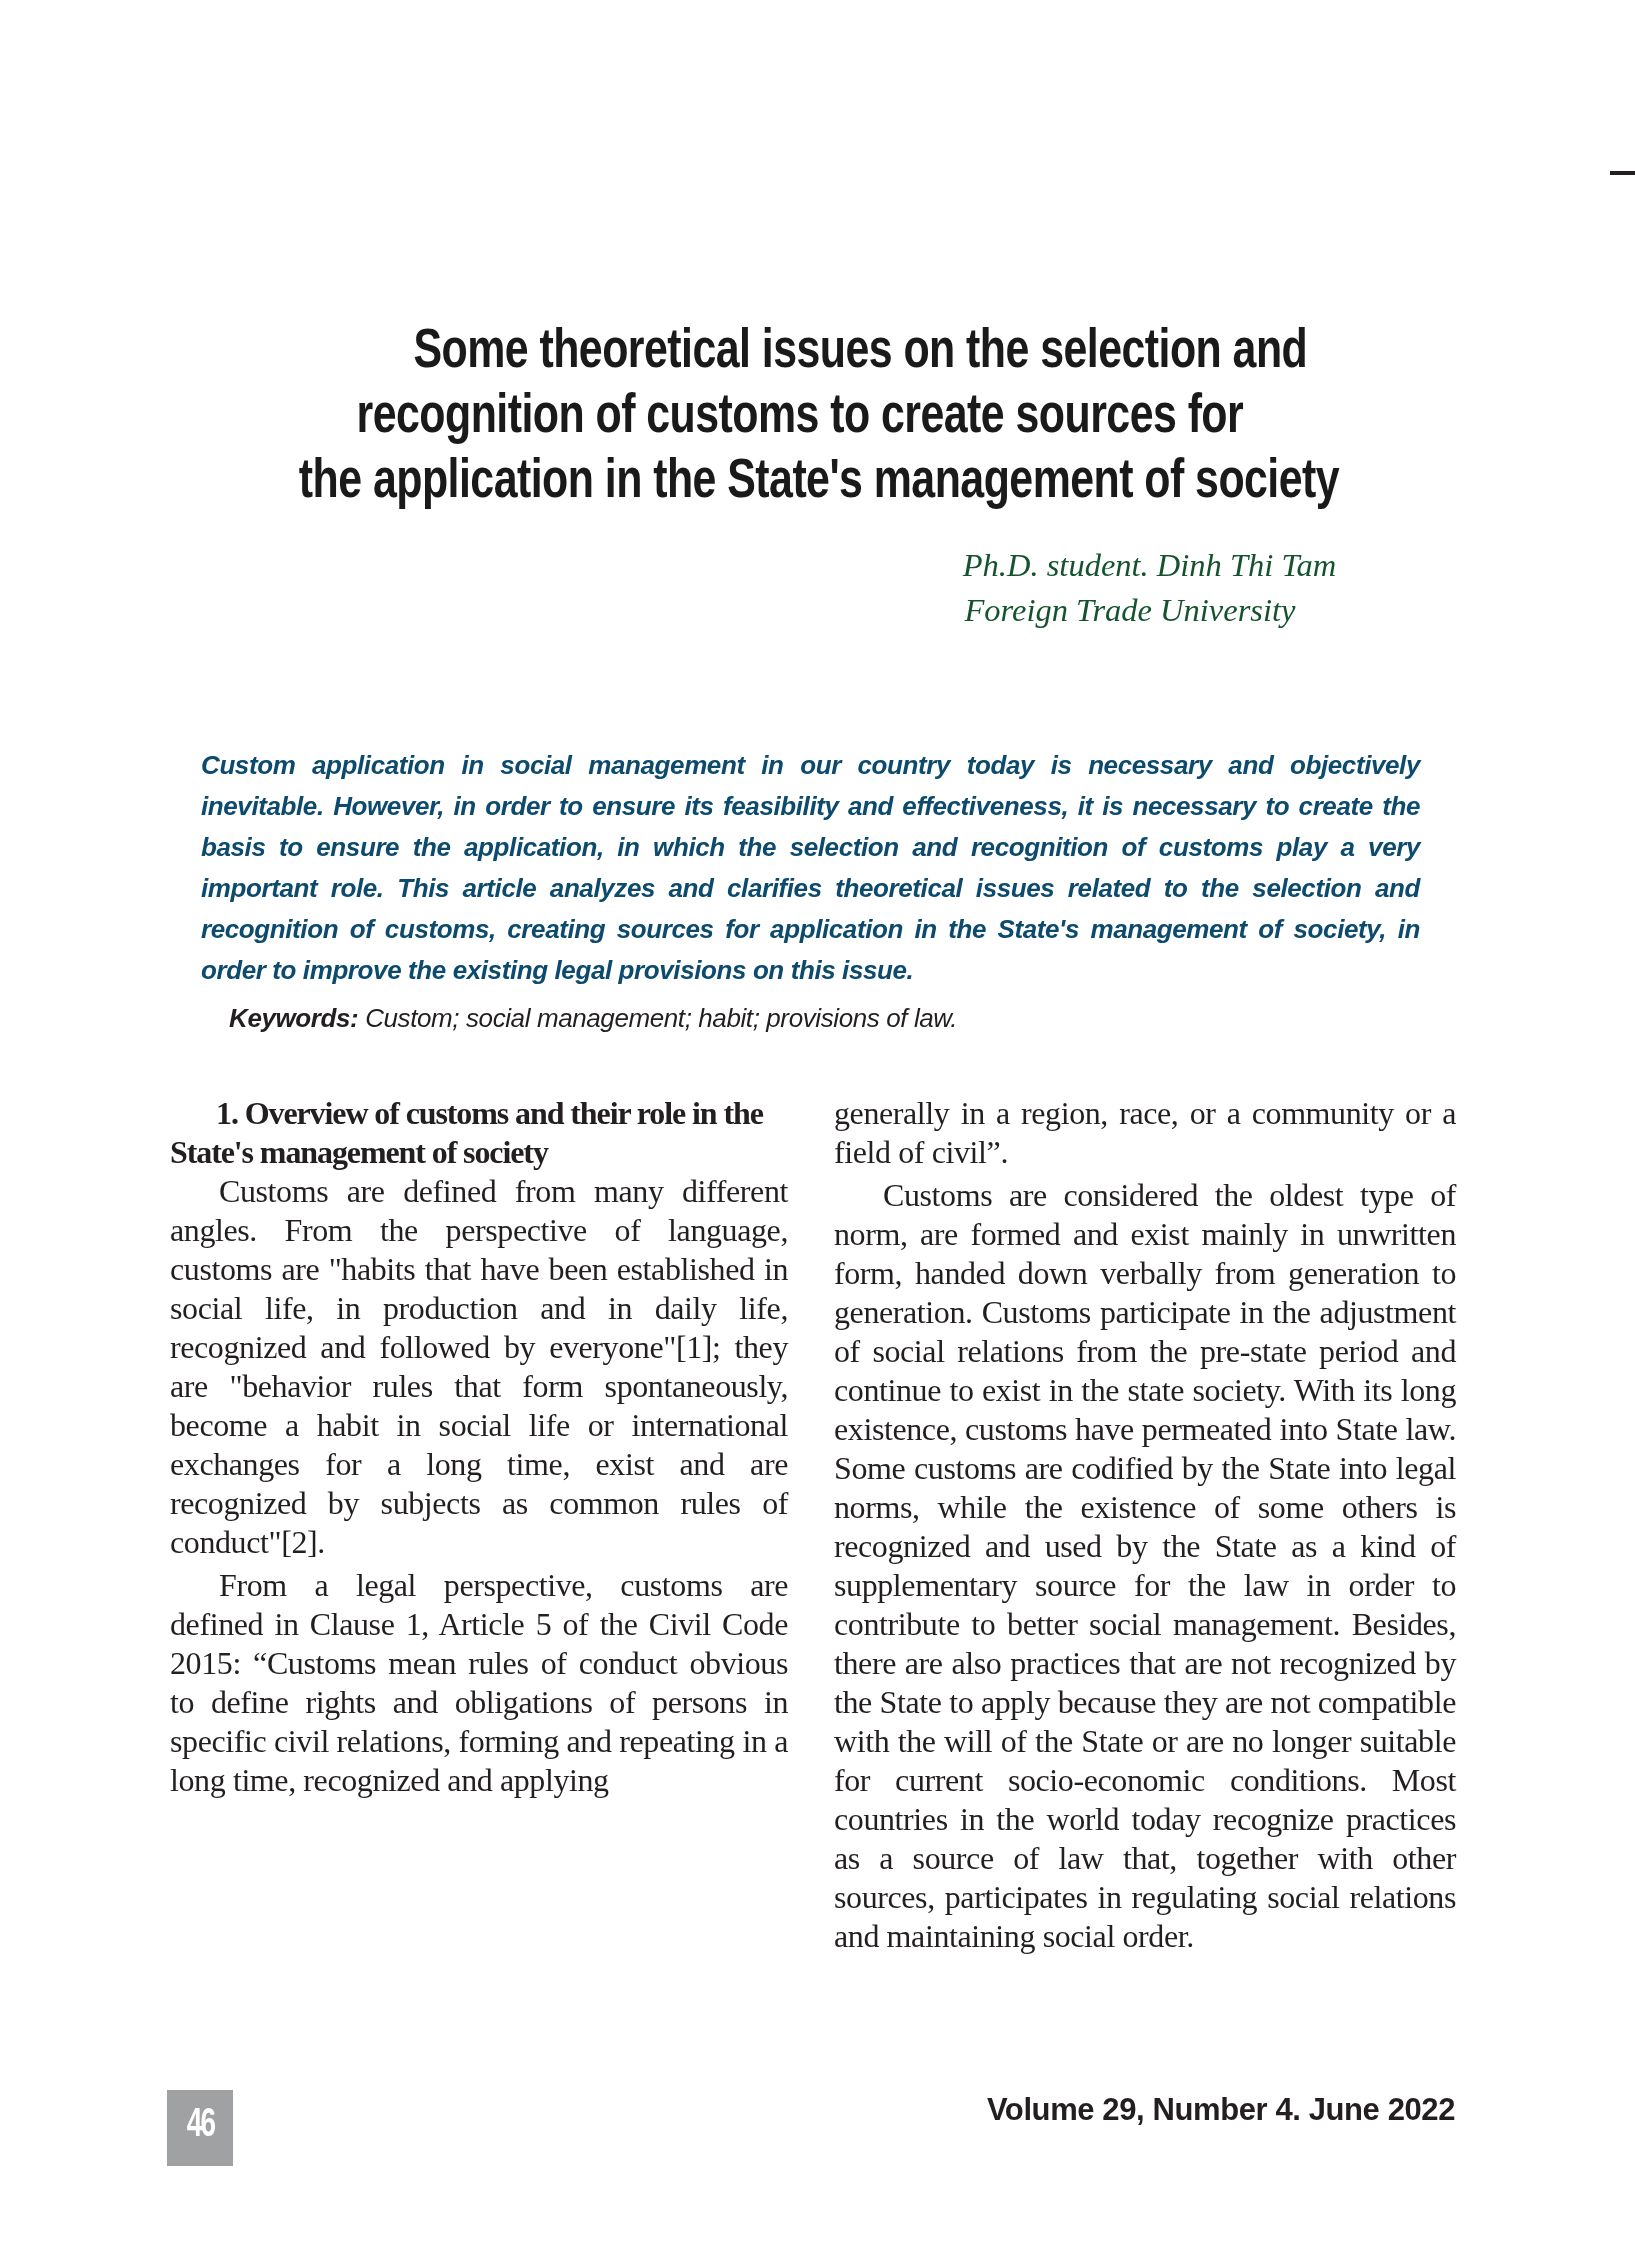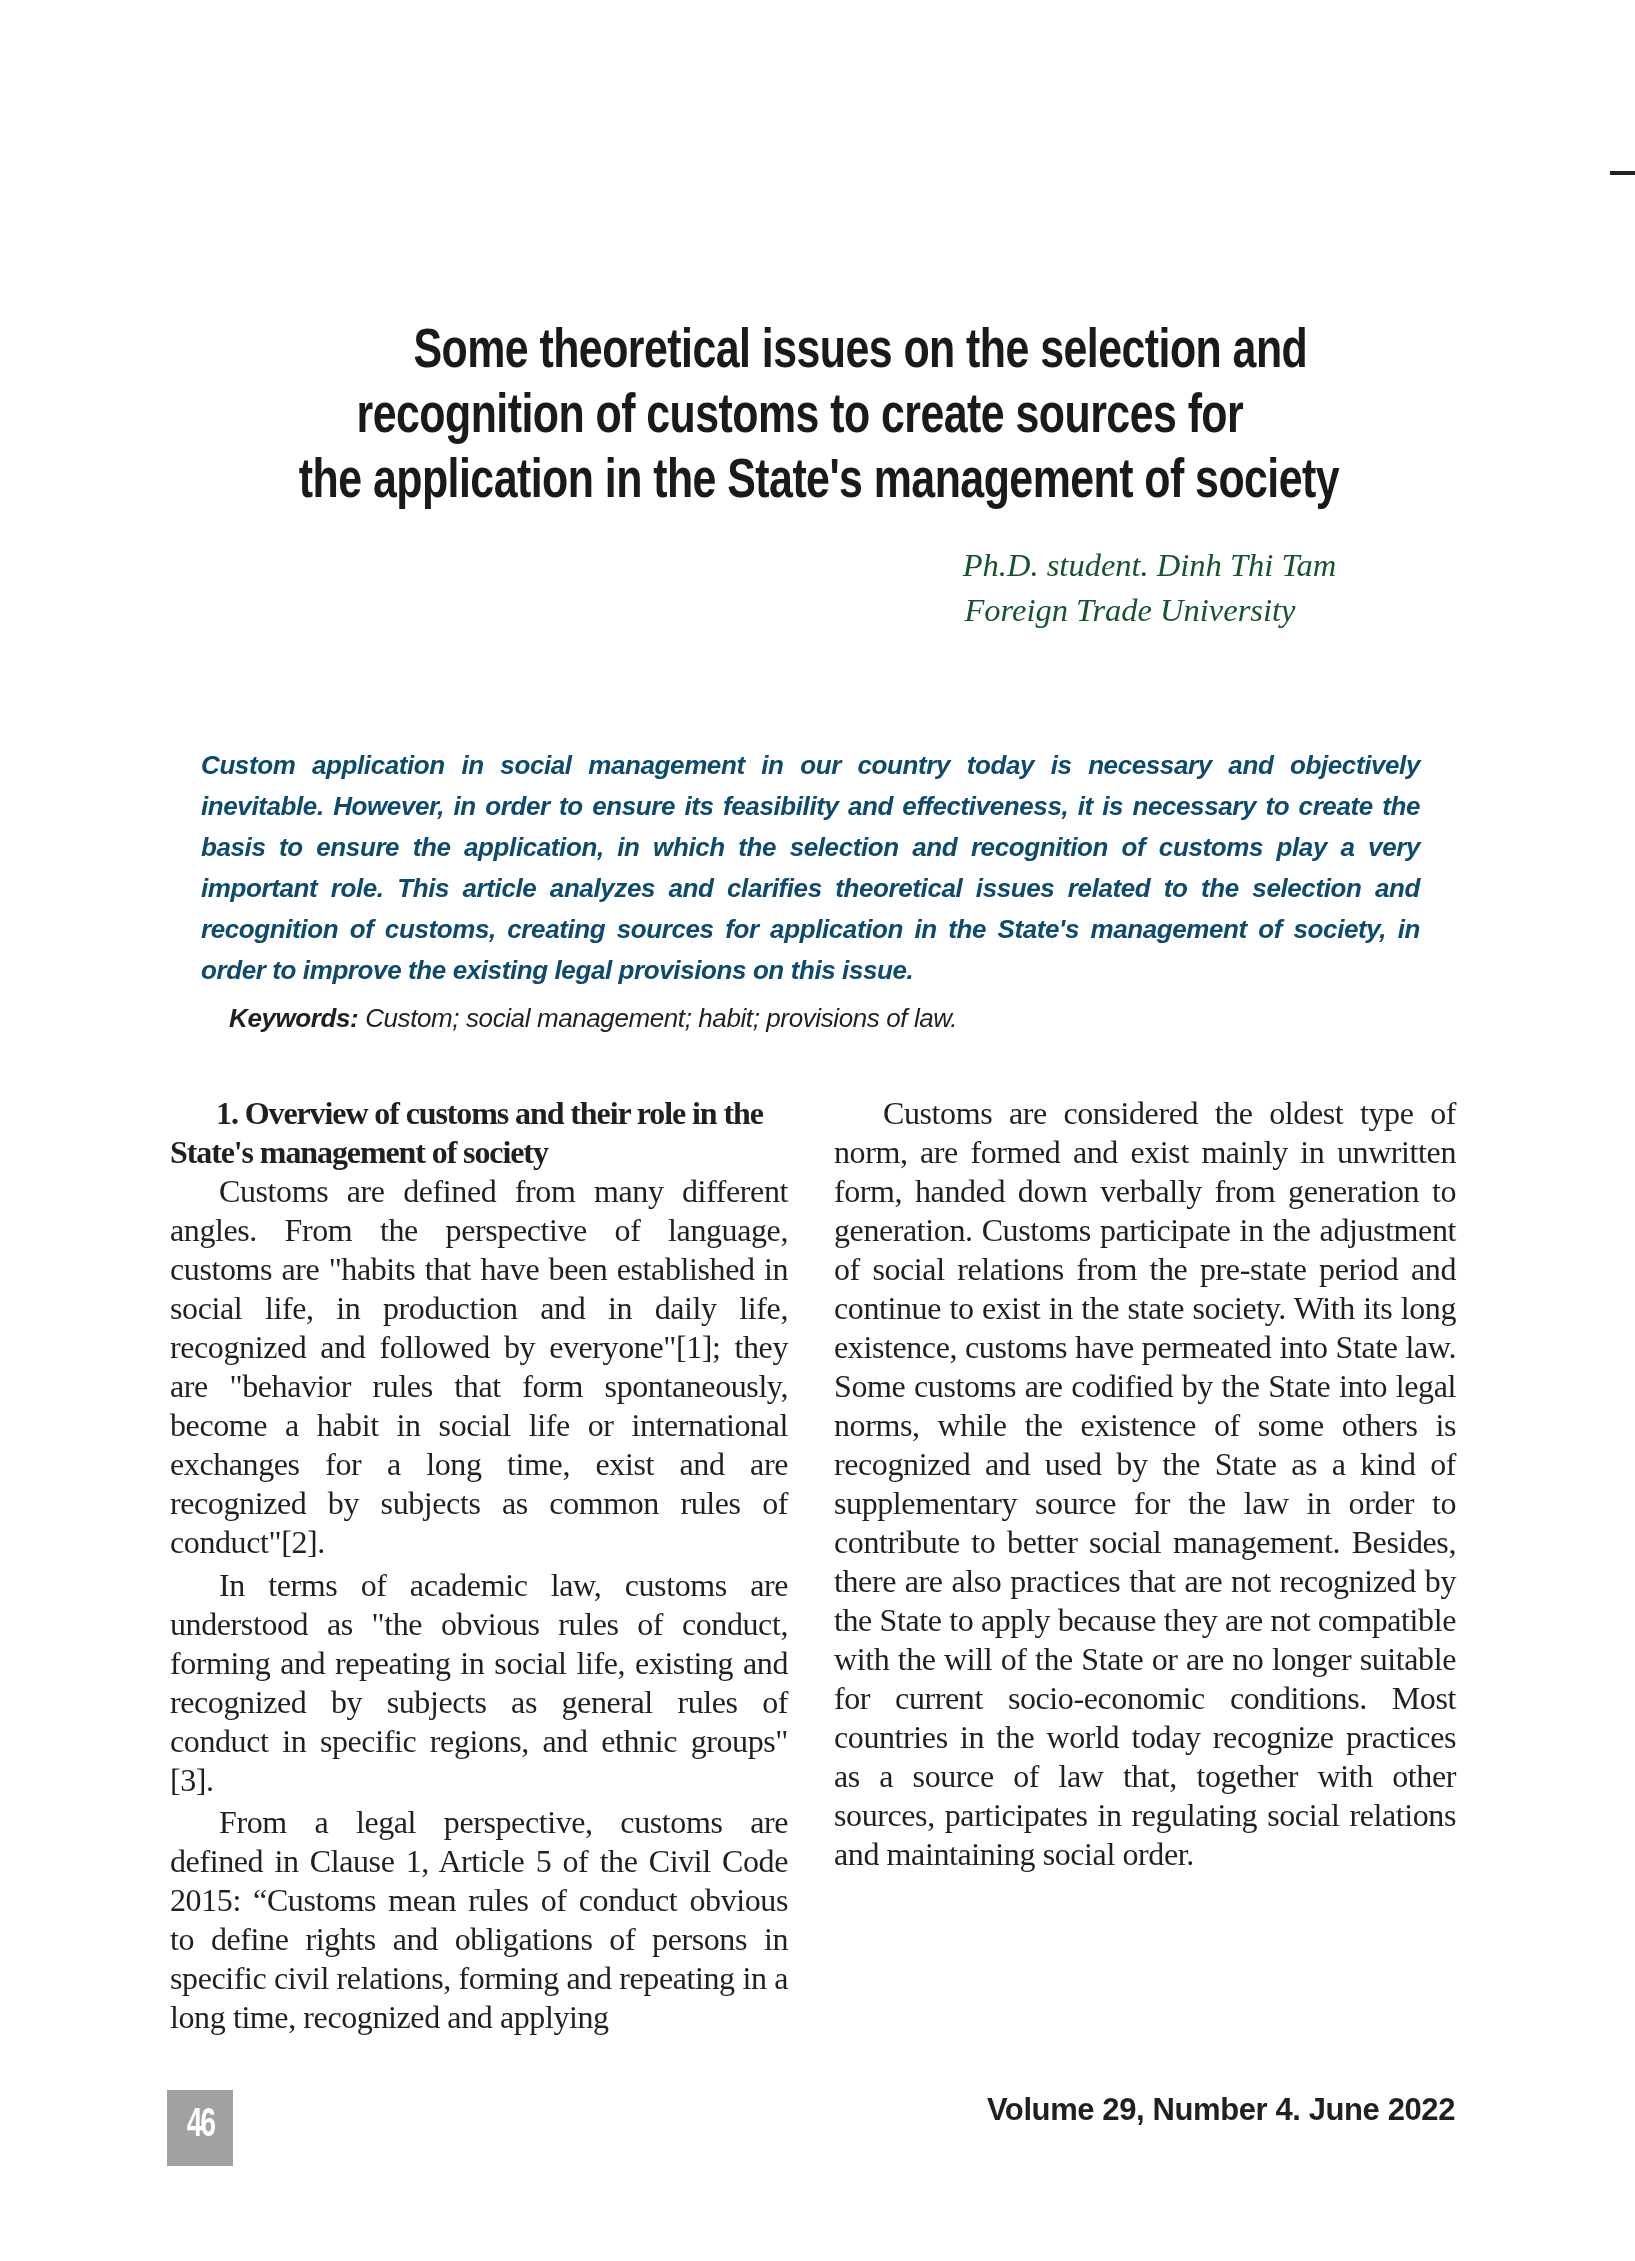--- a/index.html
+++ b/index.html
@@ -60,25 +60,25 @@
 
 <div class="abstract">Custom application in social management in our country today is necessary and objectively inevitable. However, in order to ensure its feasibility and effectiveness, it is necessary to create the basis to ensure the application, in which the selection and recognition of customs play a very important role. This article analyzes and clarifies theoretical issues related to the selection and recognition of customs, creating sources for application in the State's management of society, in order to improve the existing legal provisions on this issue.</div>
 <div class="keywords">
   <span class="kw-label">Keywords:</span>
   <span>Custom; social management; habit; provisions of law.</span>
 </div>
 
 <div class="col left">
   <h2>1. Overview of customs and their role in the State's management of society</h2>
   <p>Customs are defined from many different angles. From the perspective of language, customs are "habits that have been established in social life, in production and in daily life, recognized and followed by everyone"[1]; they are "behavior rules that form spontaneously, become a habit in social life or international exchanges for a long time, exist and are recognized by subjects as common rules of conduct"[2].</p>
-  <p>In terms of academic law, customs are understood as "the obvious rules of conduct, forming and repeating in social life, existing and recognized by subjects as general rules of conduct in specific regions, and ethnic groups"[3].</p>
   <p>From a legal perspective, customs are defined in Clause 1, Article 5 of the Civil Code 2015: “Customs mean rules of conduct obvious to define rights and obligations of persons in specific civil relations, forming and repeating in a long time, recognized and applying</p>
 </div>
 
 <div class="col right">
+  <p class="noindent">generally in a region, race, or a community or a field of civil”.</p>
   <p>Customs are considered the oldest type of norm, are formed and exist mainly in unwritten form, handed down verbally from generation to generation. Customs participate in the adjustment of social relations from the pre-state period and continue to exist in the state society. With its long existence, customs have permeated into State law. Some customs are codified by the State into legal norms, while the existence of some others is recognized and used by the State as a kind of supplementary source for the law in order to contribute to better social management. Besides, there are also practices that are not recognized by the State to apply because they are not compatible with the will of the State or are no longer suitable for current socio-economic conditions. Most countries in the world today recognize practices as a source of law that, together with other sources, participates in regulating social relations and maintaining social order.</p>
 </div>
 
 <div class="page-num">
   <span>46</span>
 </div>
 <div class="volume">Volume 29, Number 4. June 2022</div>
 
 
 </body></html>

